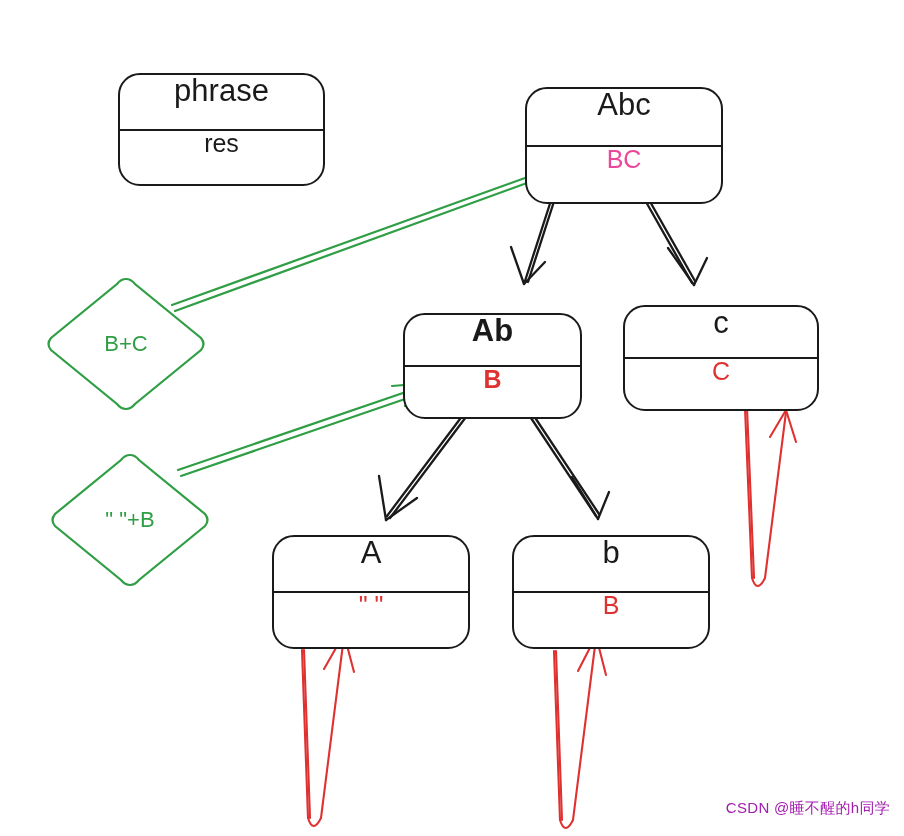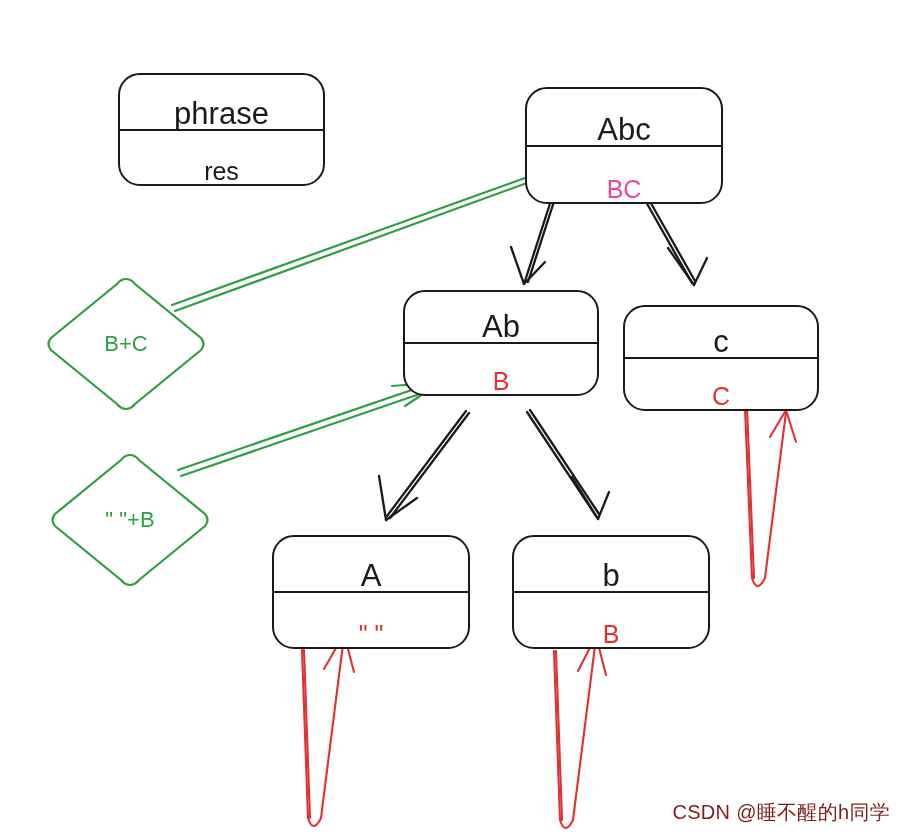--- a/index.html
+++ b/index.html
@@ -35,21 +35,21 @@
     border-radius: 22px;
     background: #ffffff;
     display: flex;
     flex-direction: column;
     overflow: hidden;
     z-index: 3;
   }
   .node .row {
     flex: 1 1 50%;
     display: flex;
-    align-items: flex-end;
+    align-items: flex-start;
     justify-content: center;
     line-height: 1;
   }
   .node .row.top {
     border-bottom: 2.4px solid #1a1a1a;
   }
   .node .phrase-text {
     color: #1a1a1a;
     font-size: 31px;
   }
@@ -82,23 +82,23 @@
     justify-content: center;
     color: #2f9e44;
     font-size: 22px;
     line-height: 1;
   }
 
   
   #watermark {
     position: absolute;
     right: 14px;
-    bottom: 10px;
-    color: #7f1d1d;
-    font-size: 20px;
+    bottom: 18px;
+    color: #a21caf;
+    font-size: 15px;
     letter-spacing: 0.3px;
     z-index: 5;
     white-space: nowrap;
   }
 </style>
 </head>
 <body>
 
 <div id="canvas">
 
@@ -188,21 +188,21 @@
 
   <div class="node" id="node-abc" style="left:525px; top:67px; width:198px; height:117px;margin-top:20px;">
     <div class="row top">
       <span class="phrase-text">Abc</span>
     </div>
     <div class="row">
       <span class="res-text res-green">BC</span>
     </div>
   </div>
 
-  <div class="node" id="node-ab" style="left:403px; top:290px; width:196px; height:106px;">
+  <div class="node" id="node-ab" style="left:403px; top:313px; width:179px; height:106px;font-weight:bold;">
     <div class="row top">
       <span class="phrase-text">Ab</span>
     </div>
     <div class="row">
       <span class="res-text res-red">B</span>
     </div>
   </div>
 
   <div class="node" id="node-c" style="left:623px; top:305px; width:196px; height:106px;">
     <div class="row top">

